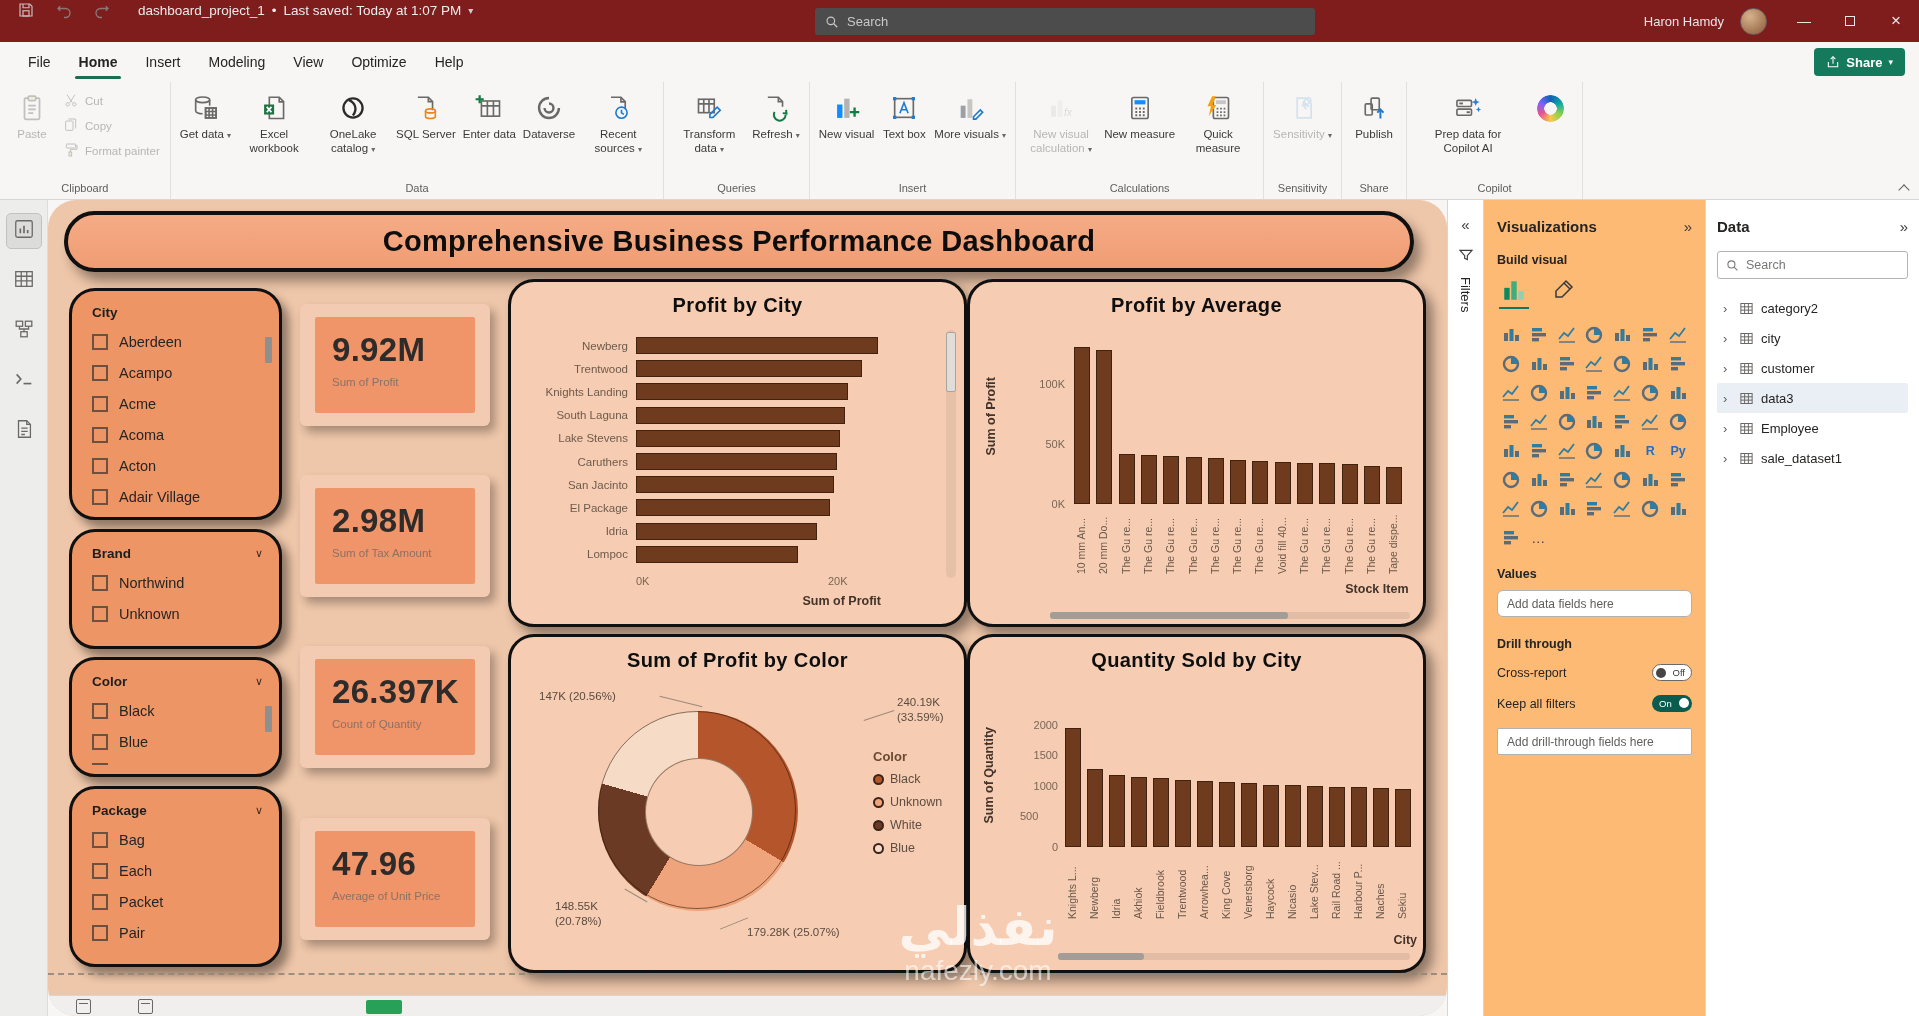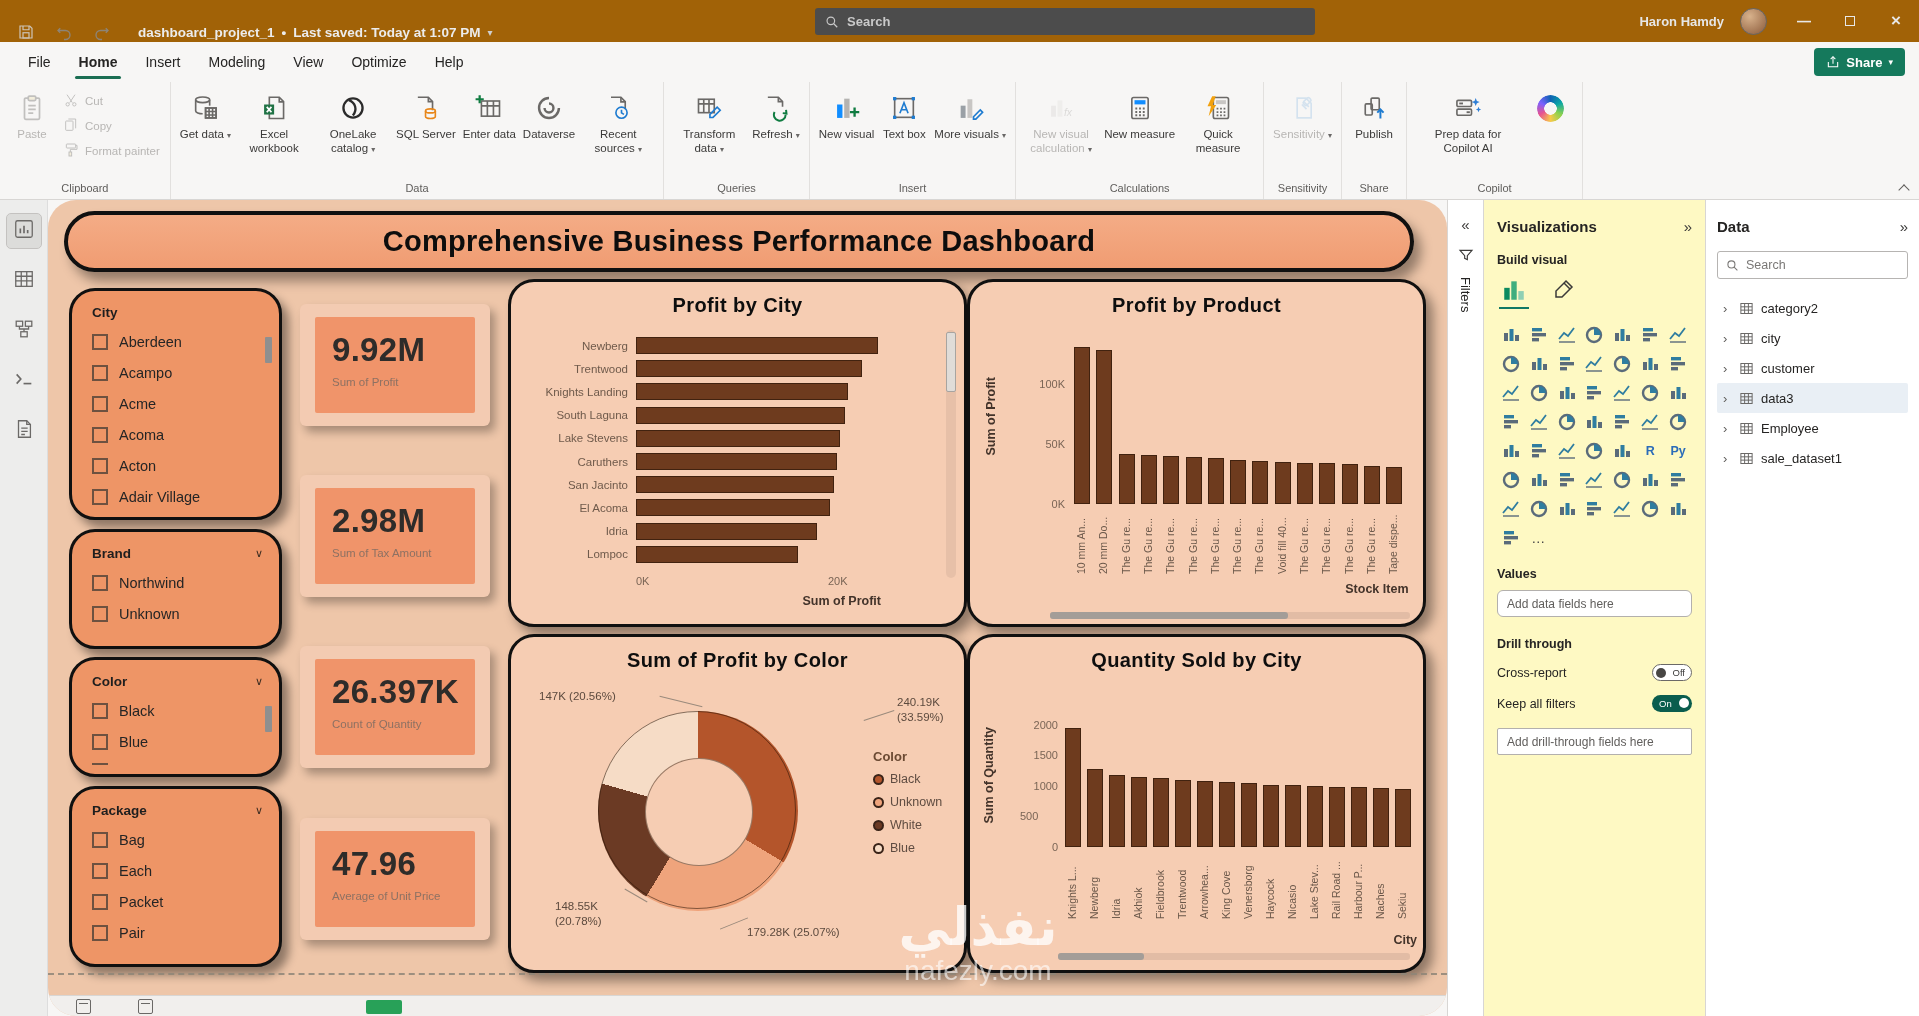--- a/index.html
+++ b/index.html
@@ -1,20 +1,20 @@
 <!DOCTYPE html>
 <html><head>
 <meta charset="utf-8">
 <style>
   * { margin:0; padding:0; box-sizing:border-box; }
   html,body { width:1919px; height:1016px; overflow:hidden; font-family:"Liberation Sans","DejaVu Sans",sans-serif; }
   .app { position:relative; width:1919px; height:1016px; background:#f7f6f5; }
 
   
-  .titlebar { position:absolute; left:0; top:0; width:100%; height:42px; background:#a16207; display:flex; align-items:flex-end; color:#e6e6e6;font-weight:bold; }
+  .titlebar { position:absolute; left:0; top:0; width:100%; height:42px; background:#7f1d1d; display:flex; align-items:flex-start; color:#e6e6e6; }
   .tb-left { display:flex; align-items:center; gap:18px; padding-left:16px; }
   .tb-icon { width:20px; height:20px; display:flex; align-items:center; justify-content:center; opacity:.85; cursor:pointer; }
   .tb-title { font-size:13.5px; color:#ececec; display:flex; align-items:center; gap:7px; margin-left:8px; white-space:nowrap; }
   .tb-caret { font-size:10px; color:#cfcfcf; }
   .tb-search { position:absolute; left:815px; top:8px; width:500px; height:27px; background:#4c4c4c; border-radius:3px; display:flex; align-items:center; gap:8px; padding-left:10px; color:#c9c9c9; font-size:13px; cursor:text; }
   .tb-right { position:absolute; right:0; top:0; height:42px; display:flex; align-items:center; }
   .tb-user { font-size:13px; margin-right:16px;padding-left:26px; }
   .tb-avatar { width:27px; height:27px; border-radius:50%; background:radial-gradient(circle at 35% 30%, #d8b28c, #8a5a3a); border:1px solid #666; margin-right:14px; cursor:pointer; }
   .winbtn { width:46px; height:42px; display:flex; align-items:center; justify-content:center; color:#e8e8e8; font-size:14px; cursor:pointer; }
   .maxbox { width:10px; height:10px; border:1.2px solid #e8e8e8; }
@@ -105,21 +105,21 @@
   .bs-icon { position:absolute; top:3px; width:15px; height:15px; border:1.4px solid #6a6866; border-radius:2px; cursor:pointer; }
   .bs-icon::after { content:""; position:absolute; left:2px; right:2px; top:3px; border-top:1.4px solid #6a6866; }
   .page-tab-green { position:absolute; left:318px; top:4px; width:36px; height:14px; background:#28a158; border-radius:2px; cursor:pointer; }
 
   
   .filters-strip { position:absolute; left:1447px; top:0; width:36px; height:816px; background:#ffffff; border-left:1px solid #d8d6d4; display:flex; flex-direction:column; align-items:center; padding-top:16px; gap:14px; }
   .filters-expand { font-size:15px; color:#3b3a39; cursor:pointer; }
   .filters-label { writing-mode:vertical-rl; font-size:13px; color:#252423; }
 
   
-  .viz-panel { position:absolute; left:1483px; top:0; width:222px; height:816px; background:#fef9c3; border-left:1px solid #d8d6d4; padding:0 13px; }
+  .viz-panel { position:absolute; left:1483px; top:0; width:222px; height:816px; background:#fdba74; border-left:1px solid #d8d6d4; padding:0 13px; }
   .panel-head { display:flex; align-items:center; justify-content:space-between; margin-top:18px; }
   .panel-title { font-size:15px; font-weight:700; color:#252423; }
   .panel-collapse { font-size:15px; color:#3b3a39; cursor:pointer; }
   .build-label { font-size:12.5px; font-weight:600; color:#252423; margin-top:18px; }
   .build-tabs { display:flex; gap:16px; margin-top:10px; }
   .build-tab { width:34px; padding-bottom:6px; display:flex; justify-content:center; cursor:pointer; position:relative; }
   .build-tab.selected::after { content:""; position:absolute; left:2px; right:2px; bottom:0; height:2.5px; background:#117865; }
   .gallery { display:grid; grid-template-columns:repeat(7,1fr); row-gap:2px; margin-top:12px; }
   .gcell { height:27px; display:flex; align-items:center; justify-content:center; border-radius:3px; cursor:pointer; }
   .gcell .gtxt { font-size:12.5px; font-weight:700; color:#2b6cb8; }
@@ -667,40 +667,40 @@
             </div>
             <div class="hbar-row" style="top: 168px;">
               <div class="hbar-label">Caruthers</div>
               <div class="hbar-bar" style="width: 200.64px;"></div>
             </div>
             <div class="hbar-row" style="top: 191.2px;">
               <div class="hbar-label">San Jacinto</div>
               <div class="hbar-bar" style="width: 197.76px;"></div>
             </div>
             <div class="hbar-row" style="top: 214.4px;">
-              <div class="hbar-label">El Acoma</div>
+              <div class="hbar-label">El Package</div>
               <div class="hbar-bar" style="width: 193.92px;"></div>
             </div>
             <div class="hbar-row" style="top: 237.6px;">
               <div class="hbar-label">Idria</div>
               <div class="hbar-bar" style="width: 181.44px;"></div>
             </div>
             <div class="hbar-row" style="top: 260.8px;">
               <div class="hbar-label">Lompoc</div>
               <div class="hbar-bar" style="width: 162.24px;"></div>
             </div>
             <div class="axis-tick" style="top: 293px; left: 125px;">0K</div>
             <div class="axis-tick" style="top: 293px; left: 317px;">20K</div>
             <div class="axis-title-x" style="left: 130px; width: 240px; top: 312px;">Sum of Profit</div>
             <div class="chart-scroll-v" style="right: 8px; top: 48px; height: 248px;">
               <div class="thumb" style="top: 2px; height: 60px;"></div>
             </div>
           </div>
           <div class="chartbox" style="left: 919px; top: 79px; height: 348px;">
-            <div class="chart-title">Profit by Product</div>
+            <div class="chart-title">Profit by Average</div>
             <div class="axis-title-y" style="left: 14px; top: 95px;">Sum of Profit</div>
             <div class="axis-tick" style="text-align: right; width: 38px; left: 57px; top: 216px;">0K</div>
             <div class="axis-tick" style="text-align: right; width: 38px; left: 57px; top: 156px;">50K</div>
             <div class="axis-tick" style="text-align: right; width: 38px; left: 57px; top: 96px;">100K</div>
             <div class="vbar" style="left: 104px; width: 16px; top: 64.8px; height: 157.2px;"></div>
             <div class="vbar-cat" style="left: 105px; top: 228px; height: 64px;">10 mm An...</div>
             <div class="vbar" style="left: 126.3px; width: 16px; top: 68.4px; height: 153.6px;"></div>
             <div class="vbar-cat" style="left: 127.3px; top: 228px; height: 64px;">20 mm Do...</div>
             <div class="vbar" style="left: 148.6px; width: 16px; top: 171.6px; height: 50.4px;"></div>
             <div class="vbar-cat" style="left: 149.6px; top: 228px; height: 64px;">The Gu re...</div>

